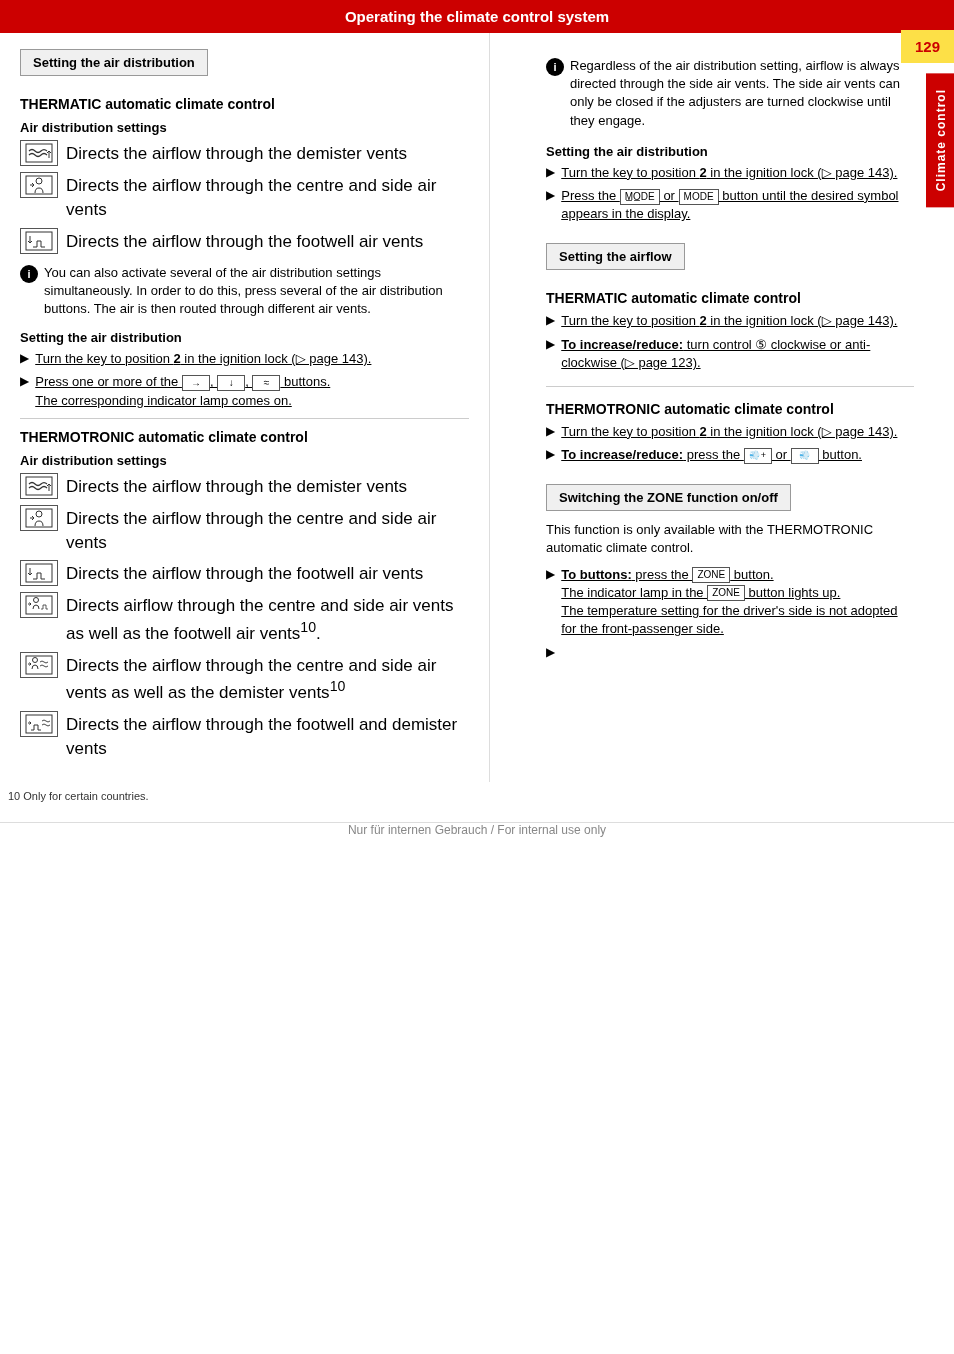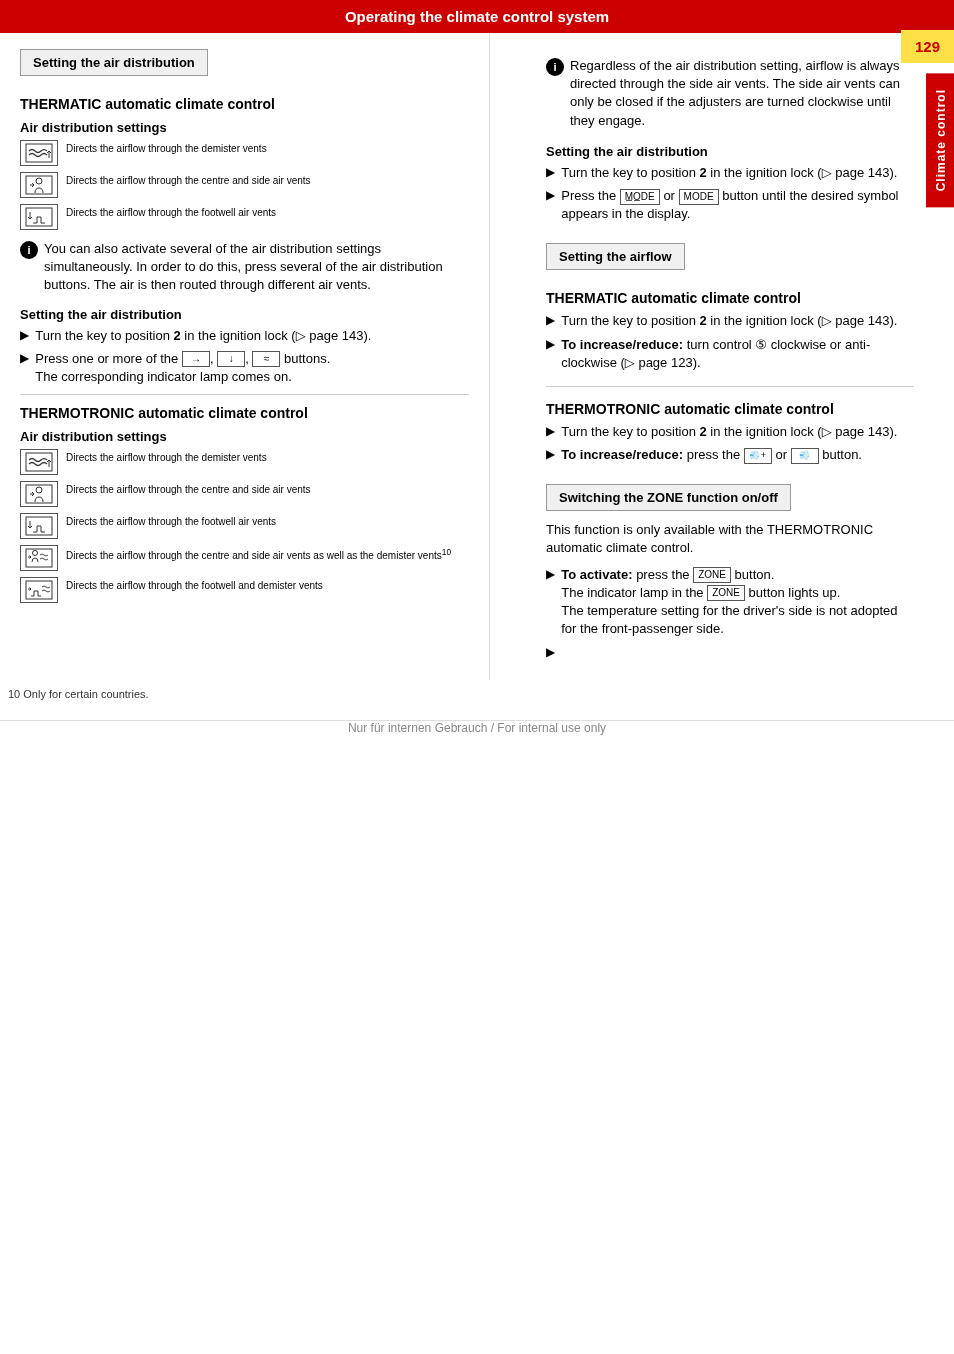--- a/index.html
+++ b/index.html
@@ -103,21 +103,21 @@
       background: #fff;
       padding: 2px 4px;
     }
 
     .icon-box svg {
       width: 28px;
       height: 20px;
     }
 
     .icon-text {
-      font-size: 10px;
+      font-size: 17px;
       line-height: 1.4;
       padding-top: 2px;
     }
 
     
     .info-block {
       display: flex;
       align-items: flex-start;
       margin: 8px 0;
     }
@@ -153,20 +153,21 @@
     .bullet-arrow {
       font-size: 12px;
       margin-right: 6px;
       margin-top: 1px;
       flex-shrink: 0;
     }
 
     .bullet-text {
       font-size: 13px;
       line-height: 1.4;
+      text-decoration: underline;
     }
 
     
     .inline-btn {
       border: 1px solid #555;
       background: #fff;
       display: inline-flex;
       align-items: center;
       justify-content: center;
       padding: 1px 4px;
@@ -368,20 +369,32 @@
         <div class="icon-box">
           <svg viewBox="0 0 28 20" fill="none" xmlns="http://www.w3.org/2000/svg">
             <rect x="1" y="1" width="26" height="18" stroke="#333" stroke-width="1" fill="none"></rect>
             <path d="M8 16 L12 16 L12 10 L16 10 L16 16 L20 16" stroke="#333" stroke-width="1" fill="none"></path>
             <path d="M5 5 L5 12 M3 10 L5 12 L7 10" stroke="#333" stroke-width="1" fill="none"></path>
           </svg>
         </div>
         <div class="icon-text">Directs the airflow through the foot­well air vents</div>
       </div>
 
+      <div class="icon-row">
+        <div class="icon-box">
+          <svg viewBox="0 0 28 20" fill="none" xmlns="http://www.w3.org/2000/svg">
+            <rect x="1" y="1" width="26" height="18" stroke="#333" stroke-width="1" fill="none"></rect>
+            <circle cx="11" cy="5" r="2.5" stroke="#333" stroke-width="1" fill="none"></circle>
+            <path d="M8 14 Q8 10 11 10 Q14 10 14 14" stroke="#333" stroke-width="1" fill="none"></path>
+            <path d="M16 14 L18 14 L18 10 L21 10 L21 14 L23 14" stroke="#333" stroke-width="0.8" fill="none"></path>
+            <path d="M3 9 L6 9 M4.5 7.5 L6 9 L4.5 10.5" stroke="#333" stroke-width="1" fill="none"></path>
+          </svg>
+        </div>
+        <div class="icon-text">Directs airflow through the centre and side air vents as well as the footwell air vents<sup>10</sup>.</div>
+      </div>
 
       <div class="icon-row">
         <div class="icon-box">
           <svg viewBox="0 0 28 20" fill="none" xmlns="http://www.w3.org/2000/svg">
             <rect x="1" y="1" width="26" height="18" stroke="#333" stroke-width="1" fill="none"></rect>
             <circle cx="10" cy="5" r="2.5" stroke="#333" stroke-width="1" fill="none"></circle>
             <path d="M7 14 Q7 10 10 10 Q13 10 13 14" stroke="#333" stroke-width="1" fill="none"></path>
             <path d="M15 7 Q17 5 19 7 Q21 9 23 7" stroke="#333" stroke-width="0.9" fill="none"></path>
             <path d="M15 11 Q17 9 19 11 Q21 13 23 11" stroke="#333" stroke-width="0.9" fill="none"></path>
             <path d="M3 9 L6 9 M4.5 7.5 L6 9 L4.5 10.5" stroke="#333" stroke-width="1" fill="none"></path>
@@ -482,21 +495,21 @@
         <span>Switching the ZONE function on/off</span>
       </div>
 
       <div class="info-text" style="margin-bottom:8px">
         <span>This function is only available with the THERMOTRONIC automatic climate control.</span>
       </div>
 
       <div class="bullet-item">
         <span class="bullet-arrow">▶</span>
         <div class="bullet-text">
-          <strong>To activate:</strong> press the <span class="inline-btn" style="font-size:10px;">ZONE</span> button.<br>
+          <strong>To buttons:</strong> press the <span class="inline-btn" style="font-size:10px;">ZONE</span> button.<br>
           The indicator lamp in the <span class="inline-btn" style="font-size:10px;">ZONE</span> button lights up.<br>
           The temperature setting for the driver's side is not adopted for the front-passenger side.
         </div>
       </div>
 
       <div class="bullet-item" style="margin-top:6px">
         <span class="bullet-arrow">▶</span>
       </div>
 
     </div>

